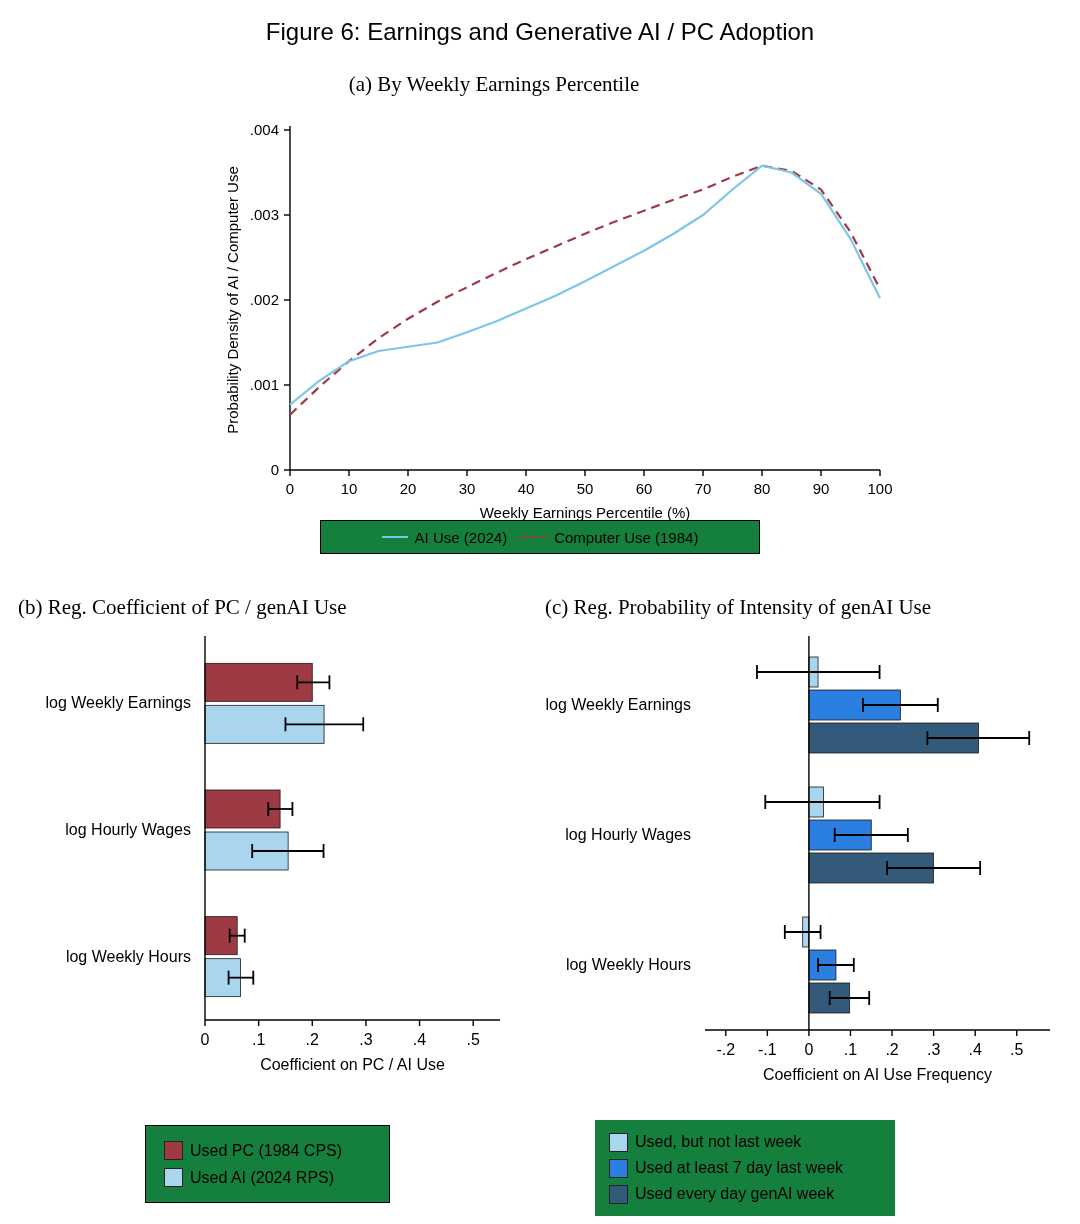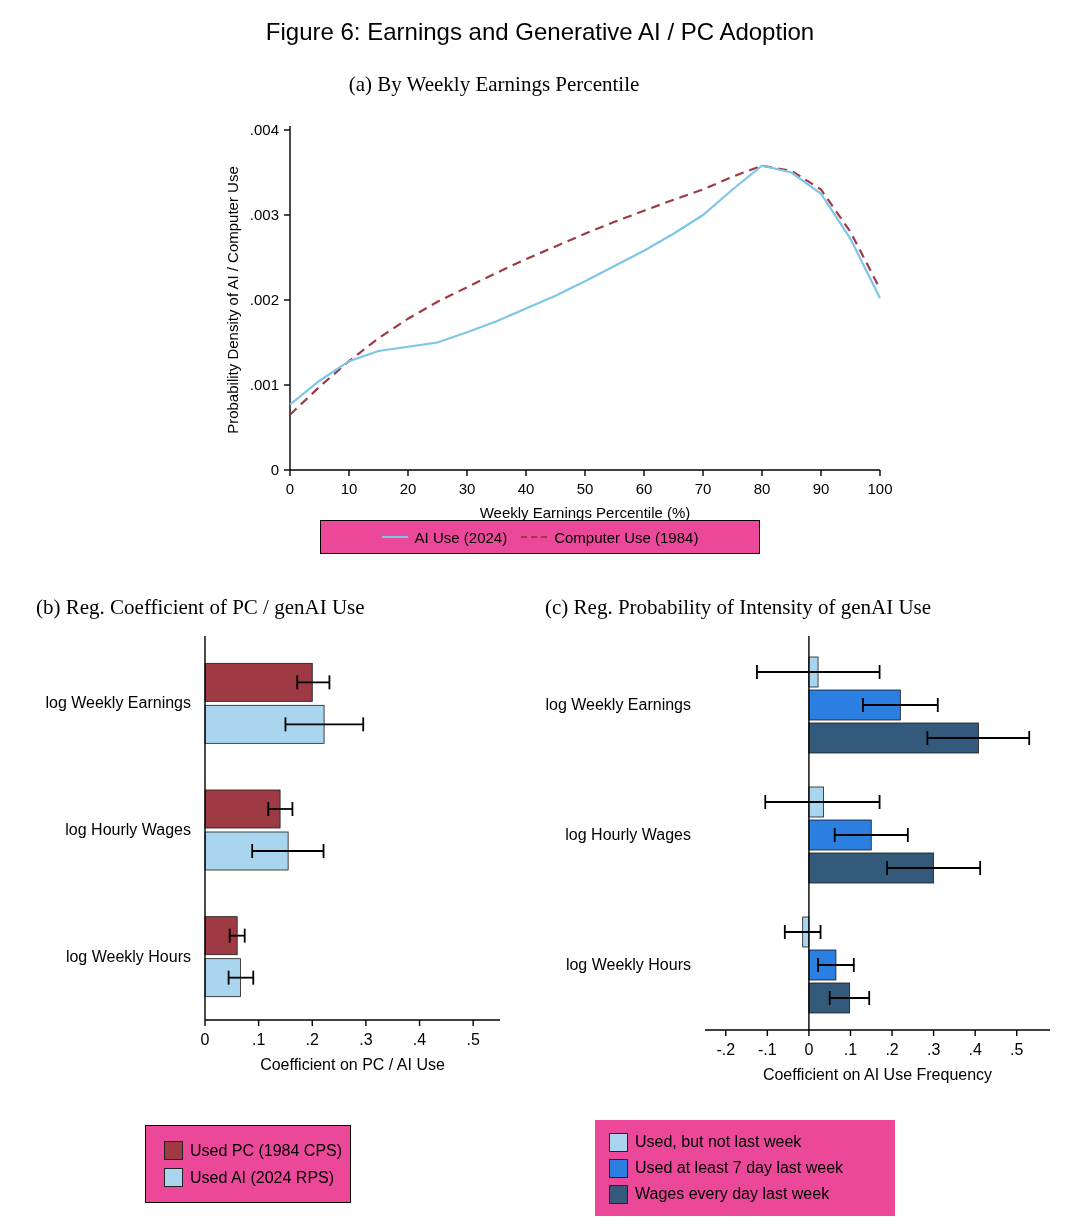--- a/index.html
+++ b/index.html
@@ -21,54 +21,53 @@
     position:absolute;top:72px;left:0;width:988px;
     text-align:center;
     font-family:"Liberation Serif", serif;
     font-size:21px;
   }
   .panel-b-title{
     position:absolute;top:595px;left:18px;width:520px;
     text-align:left;
     font-family:"Liberation Serif", serif;
     font-size:21px;
-    margin-left:18px;
   }
   .panel-c-title{
     position:absolute;top:595px;left:545px;width:530px;
     text-align:left;
     font-family:"Liberation Serif", serif;
     font-size:21px;
   }
 
   
   #panel-a{
     position:absolute;left:180px;top:110px;width:720px;height:440px;
   }
   #panel-a svg{display:block;}
   .legend-box{
     position:absolute;
     border:1px solid #000;
-    background:#ec4899;
+    background:#15803d;
     display:flex;
     align-items:center;
     box-sizing:border-box;
   }
   #legend-a{
     left:320px;top:520px;width:440px;height:34px;
     justify-content:center;gap:14px;font-size:15px;
   }
   .legend-item{display:flex;align-items:center;gap:7px;font-size:15px;}
   .legend-line{display:inline-block;width:26px;height:0;border-top:2px solid #000;}
 
   
   #panel-b{position:absolute;left:20px;top:630px;width:520px;height:470px;}
   #panel-c{position:absolute;left:545px;top:630px;width:525px;height:470px;}
   #legend-b{
-    left:145px;top:1125px;width:206px;height:78px;
+    left:145px;top:1125px;width:245px;height:78px;
     flex-direction:column;justify-content:center;align-items:flex-start;
     padding-left:18px;gap:8px;
   }
   #legend-c{
     left:595px;top:1120px;width:300px;height:96px;
     flex-direction:column;justify-content:center;align-items:flex-start;
     padding-left:14px;gap:7px;
     border:none;
   }
   .swatch{display:inline-block;width:17px;height:17px;border:1px solid #222;}
@@ -262,15 +261,15 @@
   <span class="legend-item">
     <span class="swatch" style="background:#a9d5ef;"></span>
     <span class="lg-label">Used, but not last week</span>
   </span>
   <span class="legend-item">
     <span class="swatch" style="background:#2a7fe0;"></span>
     <span class="lg-label">Used at least 7 day last week</span>
   </span>
   <span class="legend-item">
     <span class="swatch" style="background:#335a7a;"></span>
-    <span class="lg-label">Wages every day last week</span>
+    <span class="lg-label">Used every day genAI week</span>
   </span>
 </div>
 
 </body></html>

